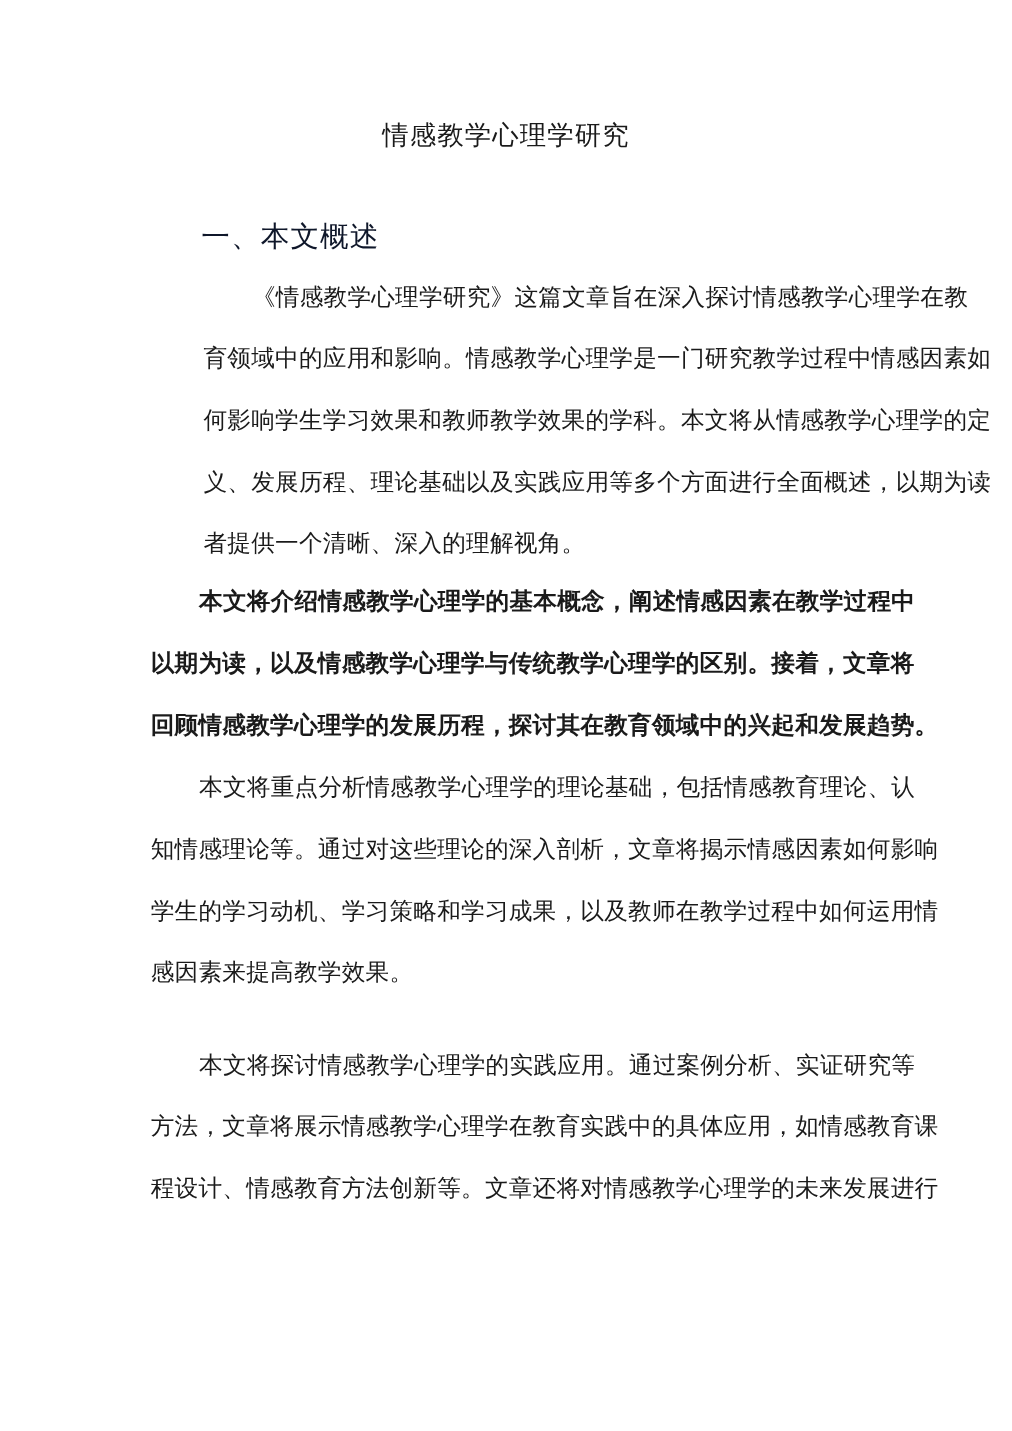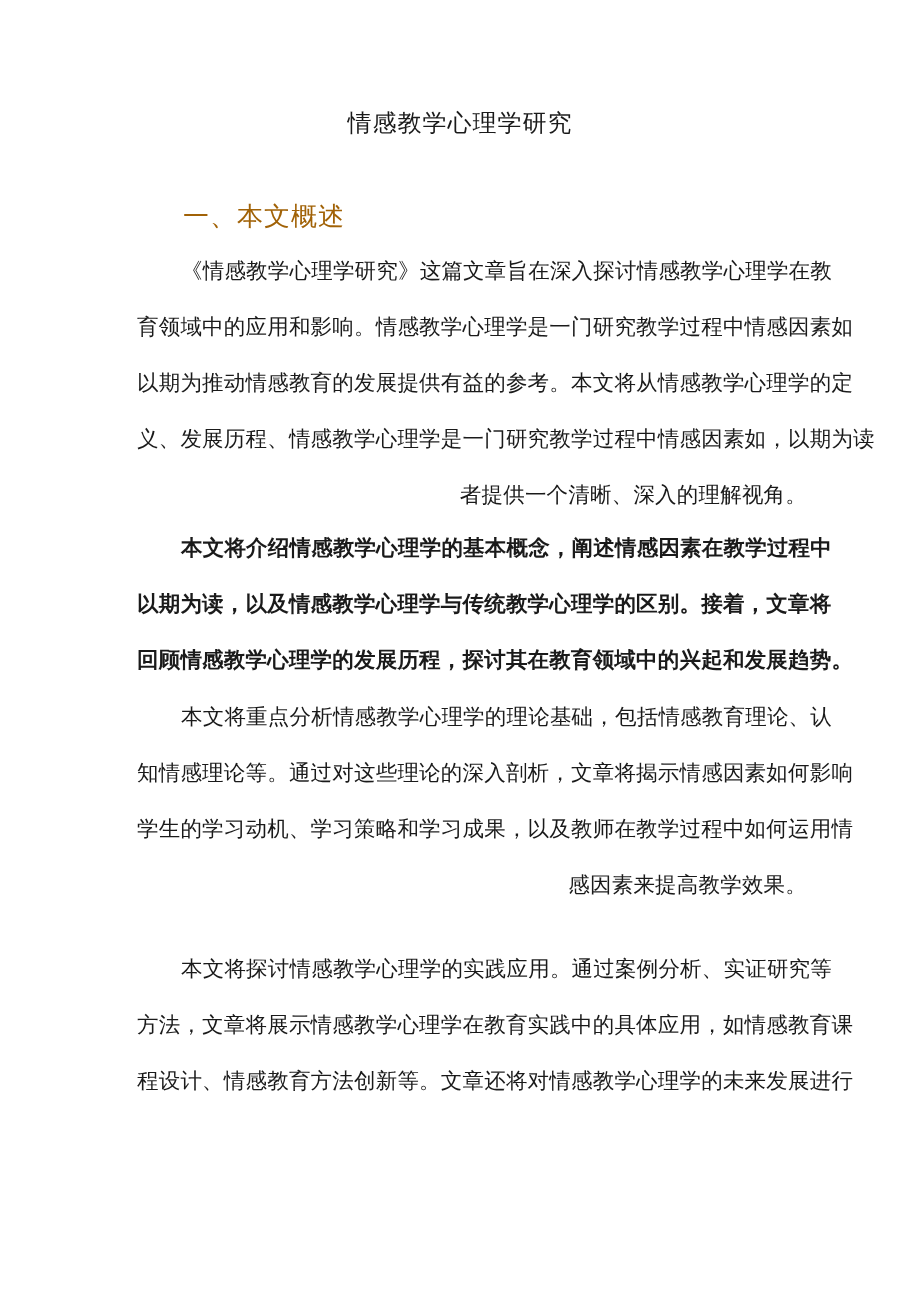--- a/index.html
+++ b/index.html
@@ -35,59 +35,58 @@
       letter-spacing: 1px;
       color: #1a1a1a;
     }
     .heading {
       position: absolute;
       left: 183px;
       top: 198px;
       font-size: 26px;
       line-height: 36px;
       letter-spacing: 1px;
-      color: #a16207;
+      color: #0f172a;
     }
     .body-block {
       position: absolute;
       left: 137px;
       width: 670px;
     }
     .line {
       display: block;
       height: 56px;
       font-size: 21.5px;
       line-height: 56px;
       white-space: nowrap;
       letter-spacing: 0.2px;
       color: #1a1a1a;
-      text-align: right;
     }
     .line.justify {
       text-align: justify;
       text-align-last: justify;
     }
     .line.indent {
       padding-left: 44px;
     }
   </style>
 </head>
 <body>
 
 <div class="page">
 
   <div class="title">情感教学心理学研究</div>
 
   <div class="heading">一、本文概述</div>
 
-  <div class="body-block" style="top:243px;">
+  <div class="body-block" style="top:243px;margin-left:48px;">
     <span class="line justify indent">《情感教学心理学研究》这篇文章旨在深入探讨情感教学心理学在教</span>
     <span class="line justify">育领域中的应用和影响。情感教学心理学是一门研究教学过程中情感因素如</span>
-    <span class="line justify">以期为推动情感教育的发展提供有益的参考。本文将从情感教学心理学的定</span>
-    <span class="line justify">义、发展历程、情感教学心理学是一门研究教学过程中情感因素如，以期为读</span>
+    <span class="line justify">何影响学生学习效果和教师教学效果的学科。本文将从情感教学心理学的定</span>
+    <span class="line justify">义、发展历程、理论基础以及实践应用等多个方面进行全面概述，以期为读</span>
     <span class="line">者提供一个清晰、深入的理解视角。</span>
   </div>
 
   <div class="body-block" style="top:520px;font-weight:bold;">
     <span class="line justify indent">本文将介绍情感教学心理学的基本概念，阐述情感因素在教学过程中</span>
     <span class="line justify">以期为读，以及情感教学心理学与传统教学心理学的区别。接着，文章将</span>
     <span class="line">回顾情感教学心理学的发展历程，探讨其在教育领域中的兴起和发展趋势。</span>
   </div>
 
   <div class="body-block" style="top:689px;">

